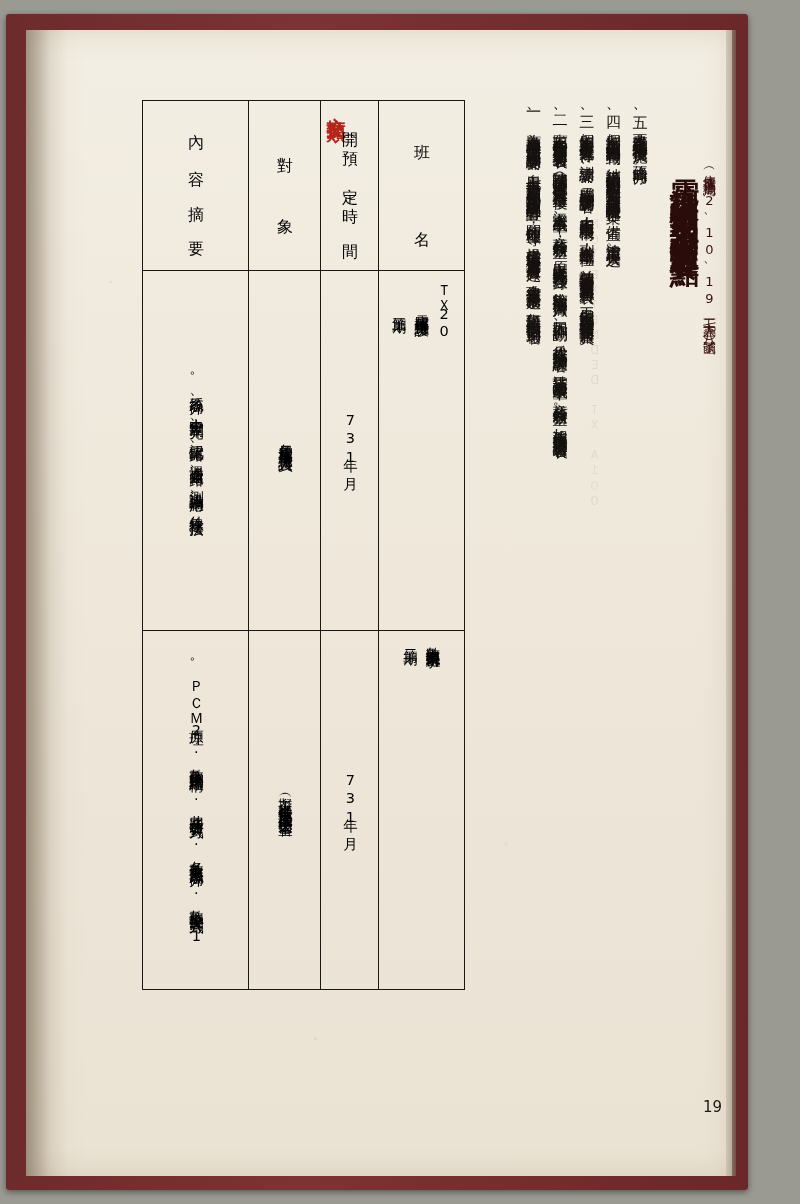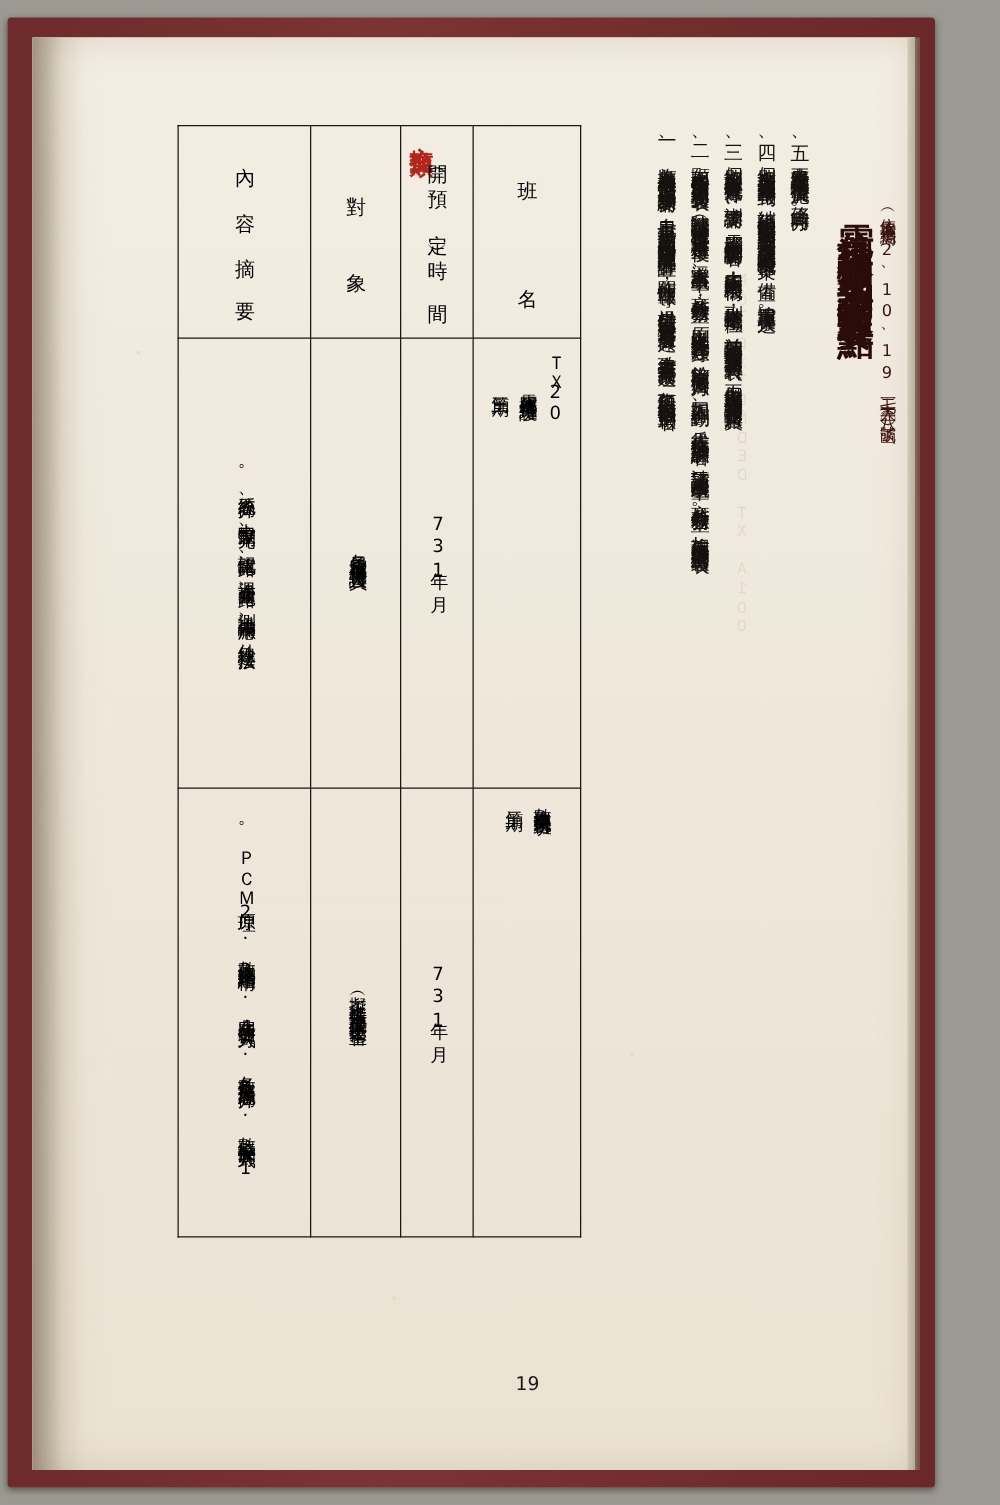--- a/index.html
+++ b/index.html
@@ -227,21 +227,21 @@
     line-height: 1.55;
     letter-spacing: 1px;
   }
 
   
   .page-num {
     position: absolute;
     left: 0;
     right: 0;
     bottom: 38px;
-    text-align: center;
+    text-align: right;
     font-size: 15px;
     color: #1c1815;
     font-family: "DejaVu Sans", sans-serif;
   }
 
   
   .speckle {
     position: absolute;
     inset: 0;
     pointer-events: none;

